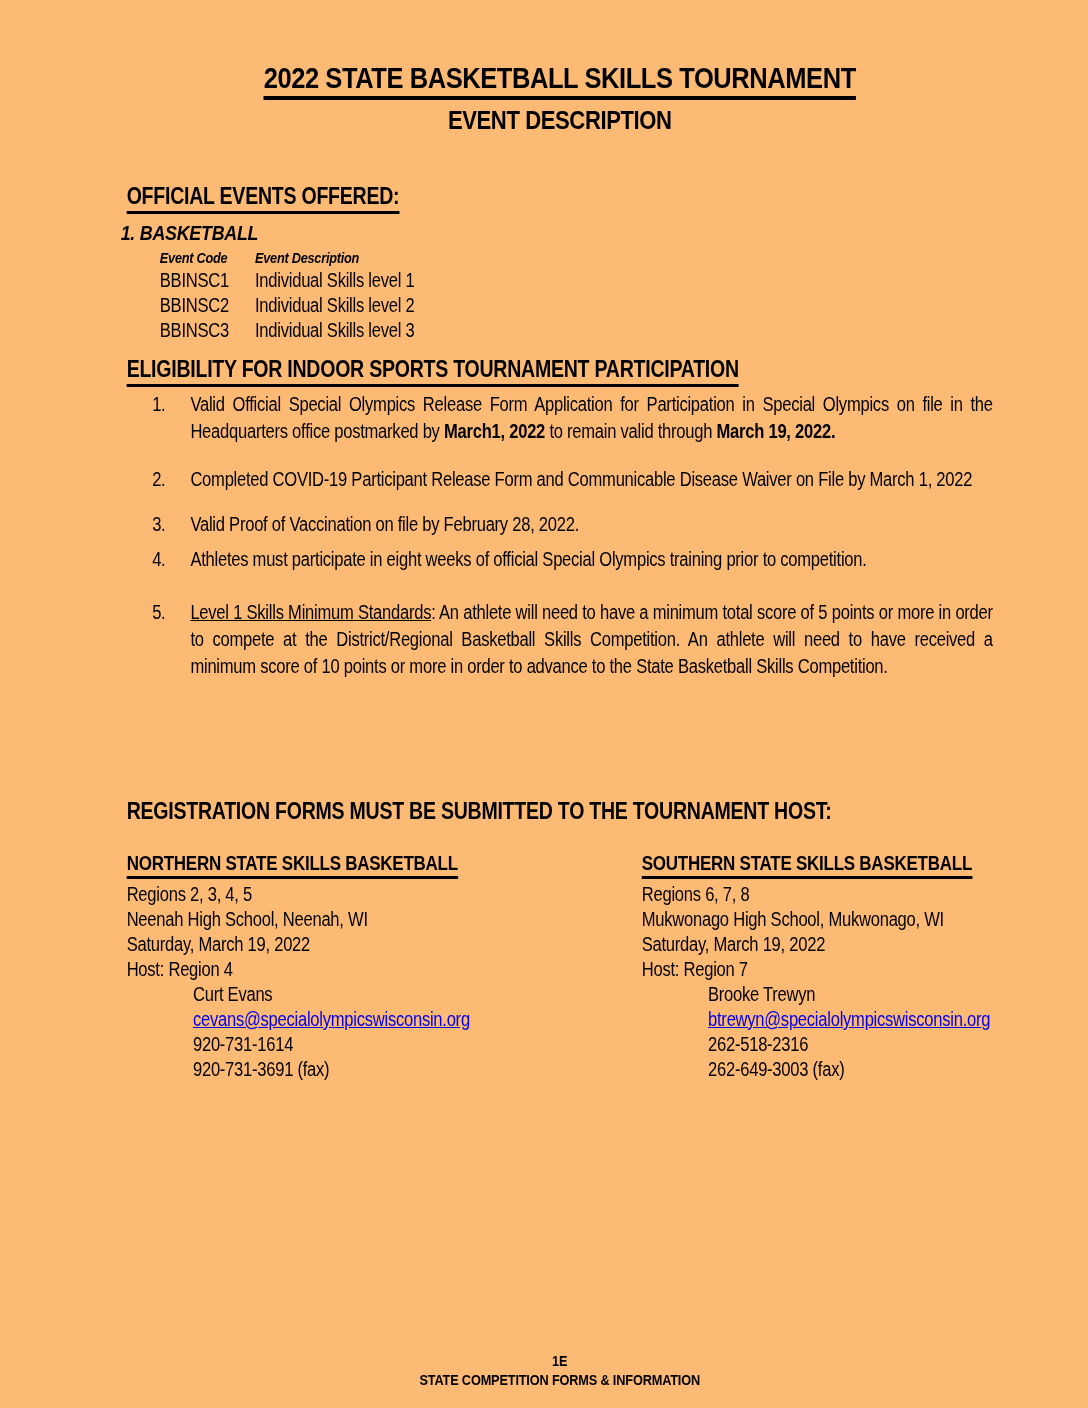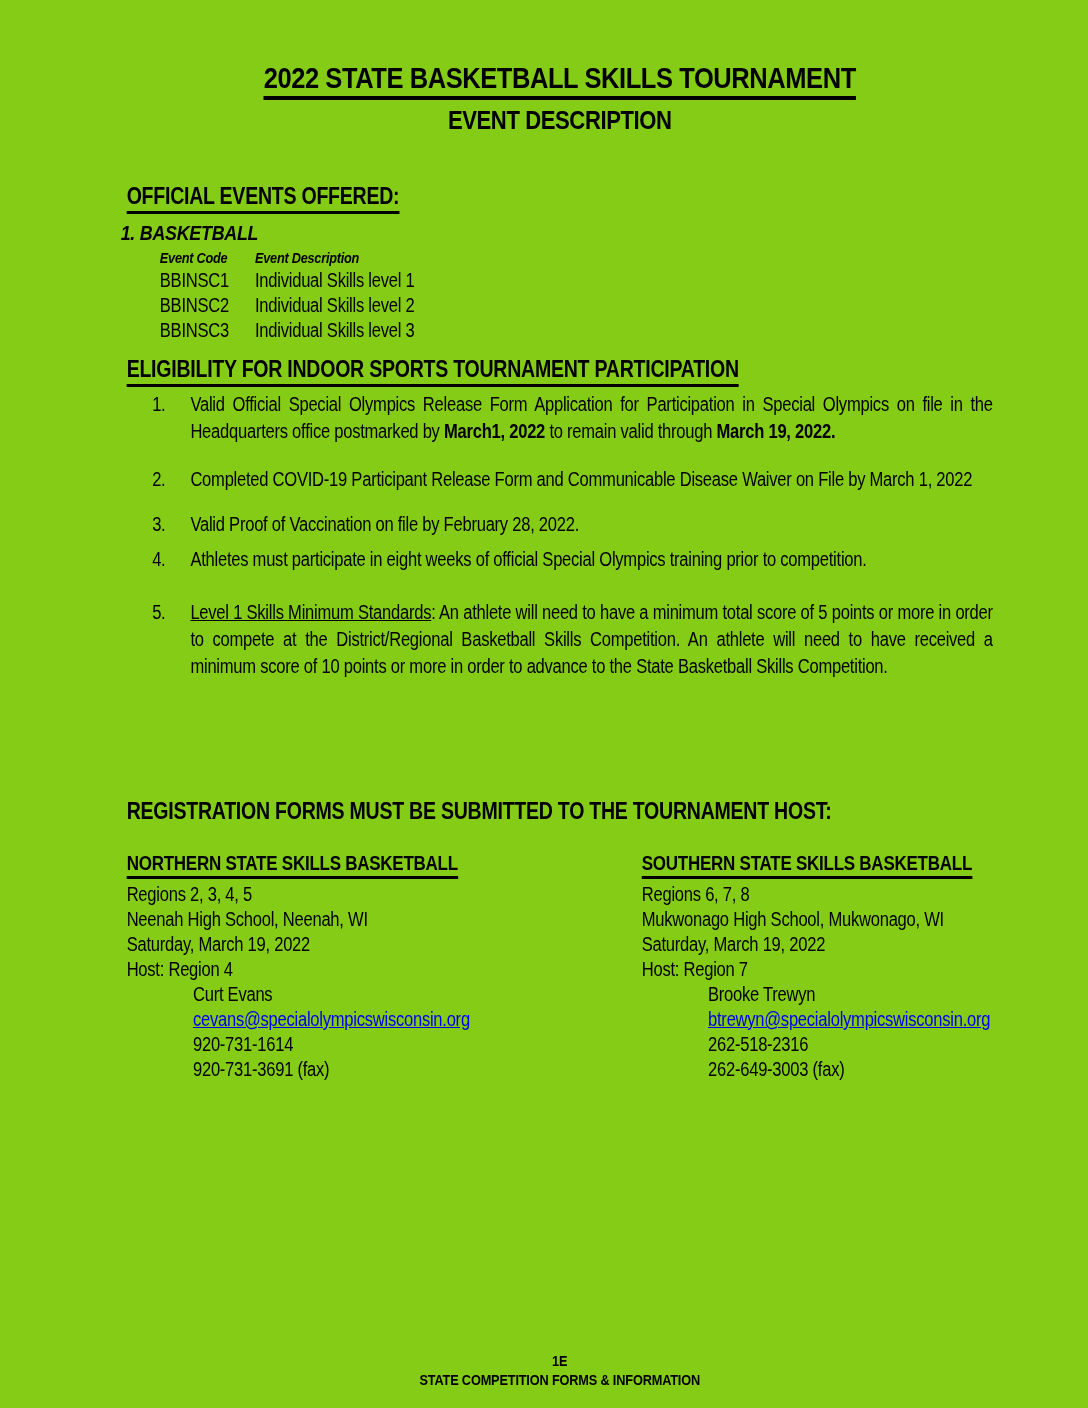--- a/index.html
+++ b/index.html
@@ -1,18 +1,18 @@
 <!DOCTYPE html>
 <html><head>
 <meta charset="utf-8">
 <style>
   html, body { margin:0; padding:0; background:#ffffff; }
   .page {
     position:relative; width:1088px; height:1408px;
-    background:#84cc16; overflow:hidden;
+    background:#fdba74; overflow:hidden;
     font-family:"Liberation Sans","DejaVu Sans",sans-serif;
     color:#000000;
   }
   
   .sheet { position:relative; width:1280px; height:1408px;
            transform:scaleX(0.85); transform-origin:0 0; }
   .sec { position:absolute; left:149px; right:112px; }
 
   
   #title-block { top:62px; text-align:center; }

